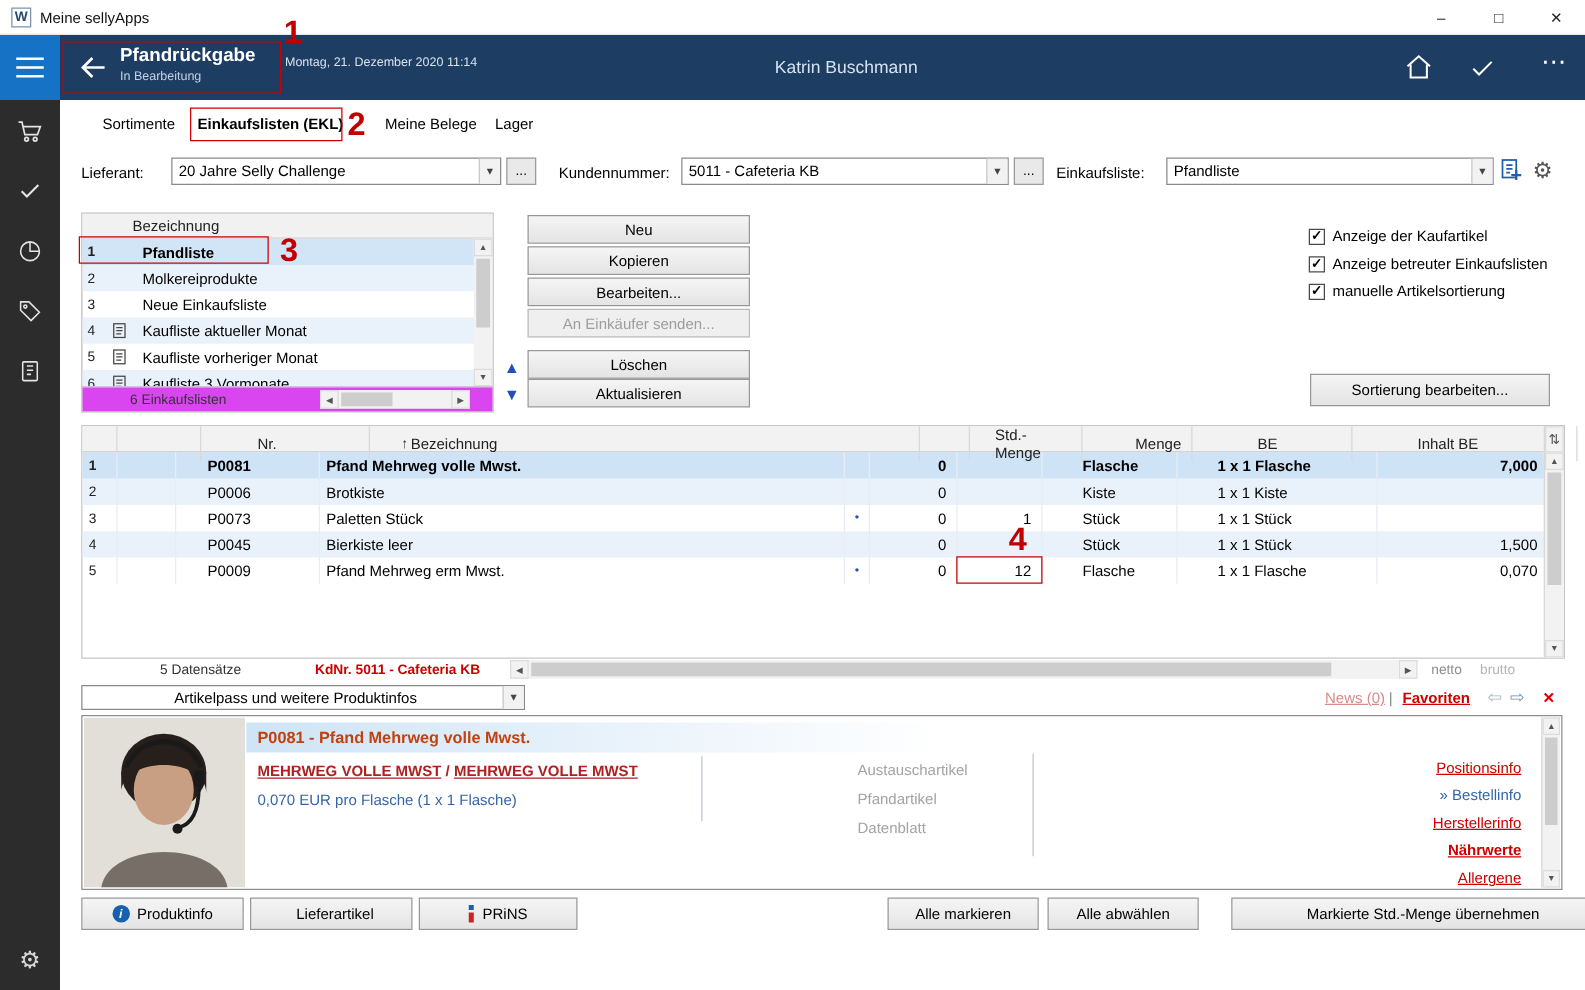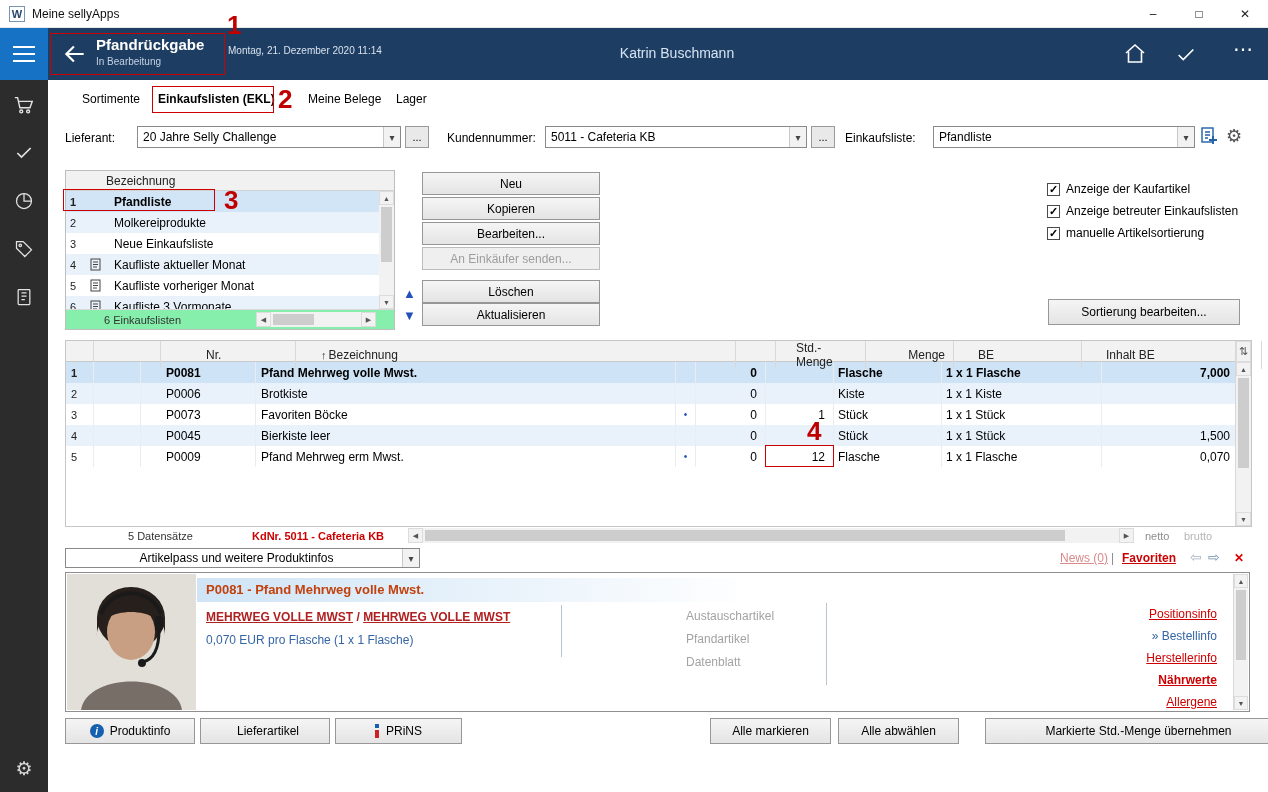--- a/index.html
+++ b/index.html
@@ -47,21 +47,21 @@
   
   .lists-panel { position:absolute; left:17px; top:90px; width:330px; height:160px; border:1px solid #bdbdbd; background:#fff; }
   .lp-head { height:20px; background:#f1f1f1; border-bottom:1px solid #d2d2d2; font-size:12px; color:#222; display:flex; align-items:center; padding-left:40px; }
   .lp-rows { position:absolute; top:20px; left:0; right:0; height:120px; overflow:hidden; }
   .lrow { display:grid; grid-template-columns:20px 18px 1fr; height:21px; align-items:center; padding-right:16px; font-size:12px; }
   .lrow.alt { background:#e9f2fb; }
   .lrow.sel { background:#d2e5f7; font-weight:bold; }
   .lnum { text-align:left; padding-left:4px; font-size:11px; color:#222; }
   .licon { display:flex; align-items:center; justify-content:center; }
   .lname { padding-left:10px; white-space:nowrap; overflow:hidden; }
-  .lp-foot { position:absolute; bottom:0; left:0; right:0; height:20px; border-top:1px solid #d8d8d8; background:#86efac; font-size:11px; color:#333; }
+  .lp-foot { position:absolute; bottom:0; left:0; right:0; height:20px; border-top:1px solid #d8d8d8; background:#d946ef; font-size:11px; color:#333; }
   .lp-foot .cnt { position:absolute; left:38px; top:4px; }
 
   
   .vscroll { position:absolute; background:#f2f2f2; }
   .vs-arrow { position:absolute; left:0; width:100%; height:14px; display:flex; align-items:center; justify-content:center; font-size:7px; color:#555; background:#f2f2f2; border:1px solid #dcdcdc; }
   .vs-thumb { position:absolute; left:2px; right:2px; background:#cdcdcd; }
   .hscroll { position:absolute; height:15px; display:flex; align-items:stretch; }
   .hs-arrow { width:15px; display:flex; align-items:center; justify-content:center; font-size:7px; color:#555; background:#f2f2f2; border:1px solid #dcdcdc; }
   .hs-track { flex:1; background:#f2f2f2; position:relative; }
   .hs-thumb { position:absolute; top:2px; bottom:2px; left:2px; width:45%; background:#cdcdcd; }
@@ -84,21 +84,21 @@
   .thead { height:21px; background:#f2f2f2; border-bottom:1px solid #c9c9c9; font-size:12px; color:#222;gap:20px; }
   .thead .cell { border-right:1px solid #d8d8d8; display:flex; align-items:center; }
   .trow { height:21px; font-size:12px; }
   .trow .cell { border-right:1px solid #e7edf3; display:flex; align-items:center; white-space:nowrap; overflow:hidden; }
   .trow.alt { background:#e9f2fb; }
   .trow.sel { background:#cfe3f7; font-weight:bold; }
   .c-nr { padding-left:25px; }
   .c-bez { padding-left:5px; }
   .c-dot { justify-content:center; color:#2350b8; font-size:10px; }
   .c-std, .c-menge { justify-content:flex-end; padding-right:8px; }
-  .c-be, .c-inhalt { padding-left:4px; }
+  .c-be, .c-inhalt { padding-left:4px;margin-left:28px; }
   .c-preis { justify-content:flex-end; padding-right:6px; }
   .rownum { justify-content:flex-start; padding-left:5px; font-size:11px; color:#222; }
   .sorticon { font-size:11px; margin-right:2px; color:#333; }
 
   .tfoot-item { position:absolute; font-size:11px; color:#333; }
 
   
   .isel-link { position:absolute; top:471px; font-size:12px; }
   .u { text-decoration:underline; }
 
@@ -369,21 +369,21 @@
         <div class="cell c-std">0</div>
         <div class="cell c-menge"></div>
         <div class="cell c-be">Kiste</div>
         <div class="cell c-inhalt">1 x 1 Kiste</div>
         <div class="cell c-preis"></div>
       </div>
       <div class="trow tgrid">
         <div class="cell rownum">3</div>
         <div class="cell"></div>
         <div class="cell c-nr">P0073</div>
-        <div class="cell c-bez">Favoriten Böcke</div>
+        <div class="cell c-bez">Paletten Stück</div>
         <div class="cell c-dot">•</div>
         <div class="cell c-std">0</div>
         <div class="cell c-menge">1</div>
         <div class="cell c-be">Stück</div>
         <div class="cell c-inhalt">1 x 1 Stück</div>
         <div class="cell c-preis"></div>
       </div>
       <div class="trow alt tgrid">
         <div class="cell rownum">4</div>
         <div class="cell"></div>

